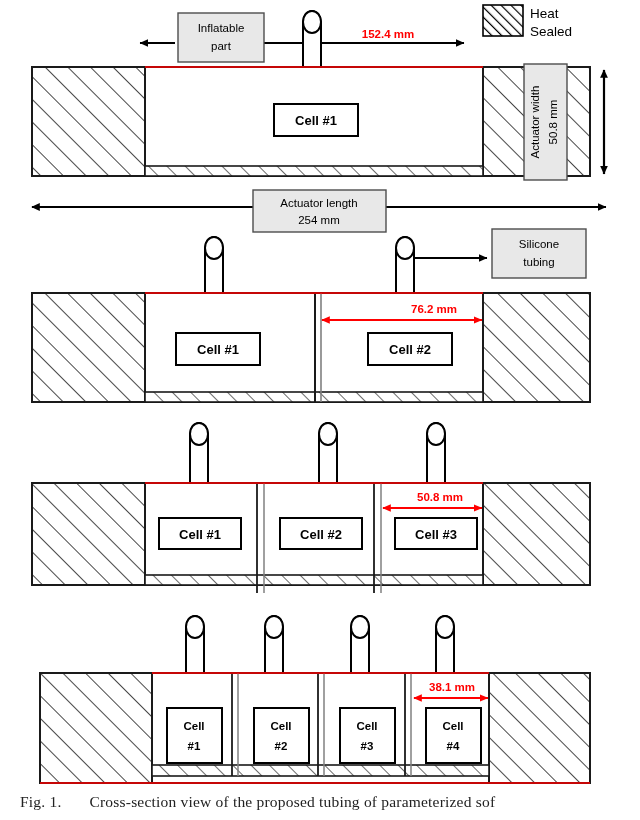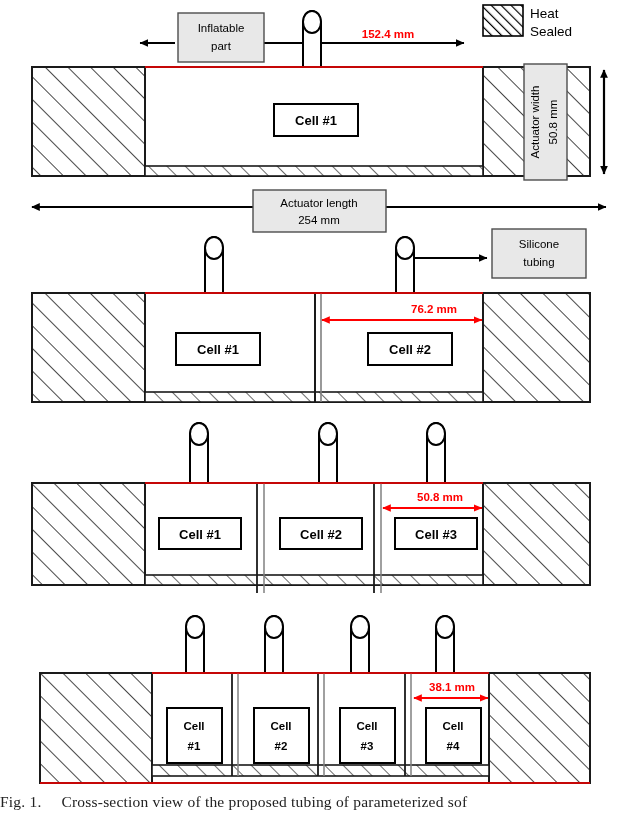--- a/index.html
+++ b/index.html
@@ -53,21 +53,21 @@
     left: 0;
     top: 793px;
     width: 640px;
     font-family: "Liberation Serif", serif;
     font-size: 15.5px;
     color: #222222;
     letter-spacing: 0.2px;
     white-space: nowrap;
     overflow: hidden;
   }
-  .caption .fignum { margin-right: 20px; }
+  .caption .fignum { margin-right: 28px; padding-left: 20px; }
 </style>
 </head>
 <body>
 
 <div id="figure-root">
 
 <svg class="figure-svg" viewBox="0 0 640 820" xmlns="http://www.w3.org/2000/svg">
 
   <defs>
     <pattern id="hatch" width="16" height="16" patternUnits="userSpaceOnUse" patternTransform="rotate(-45)">

